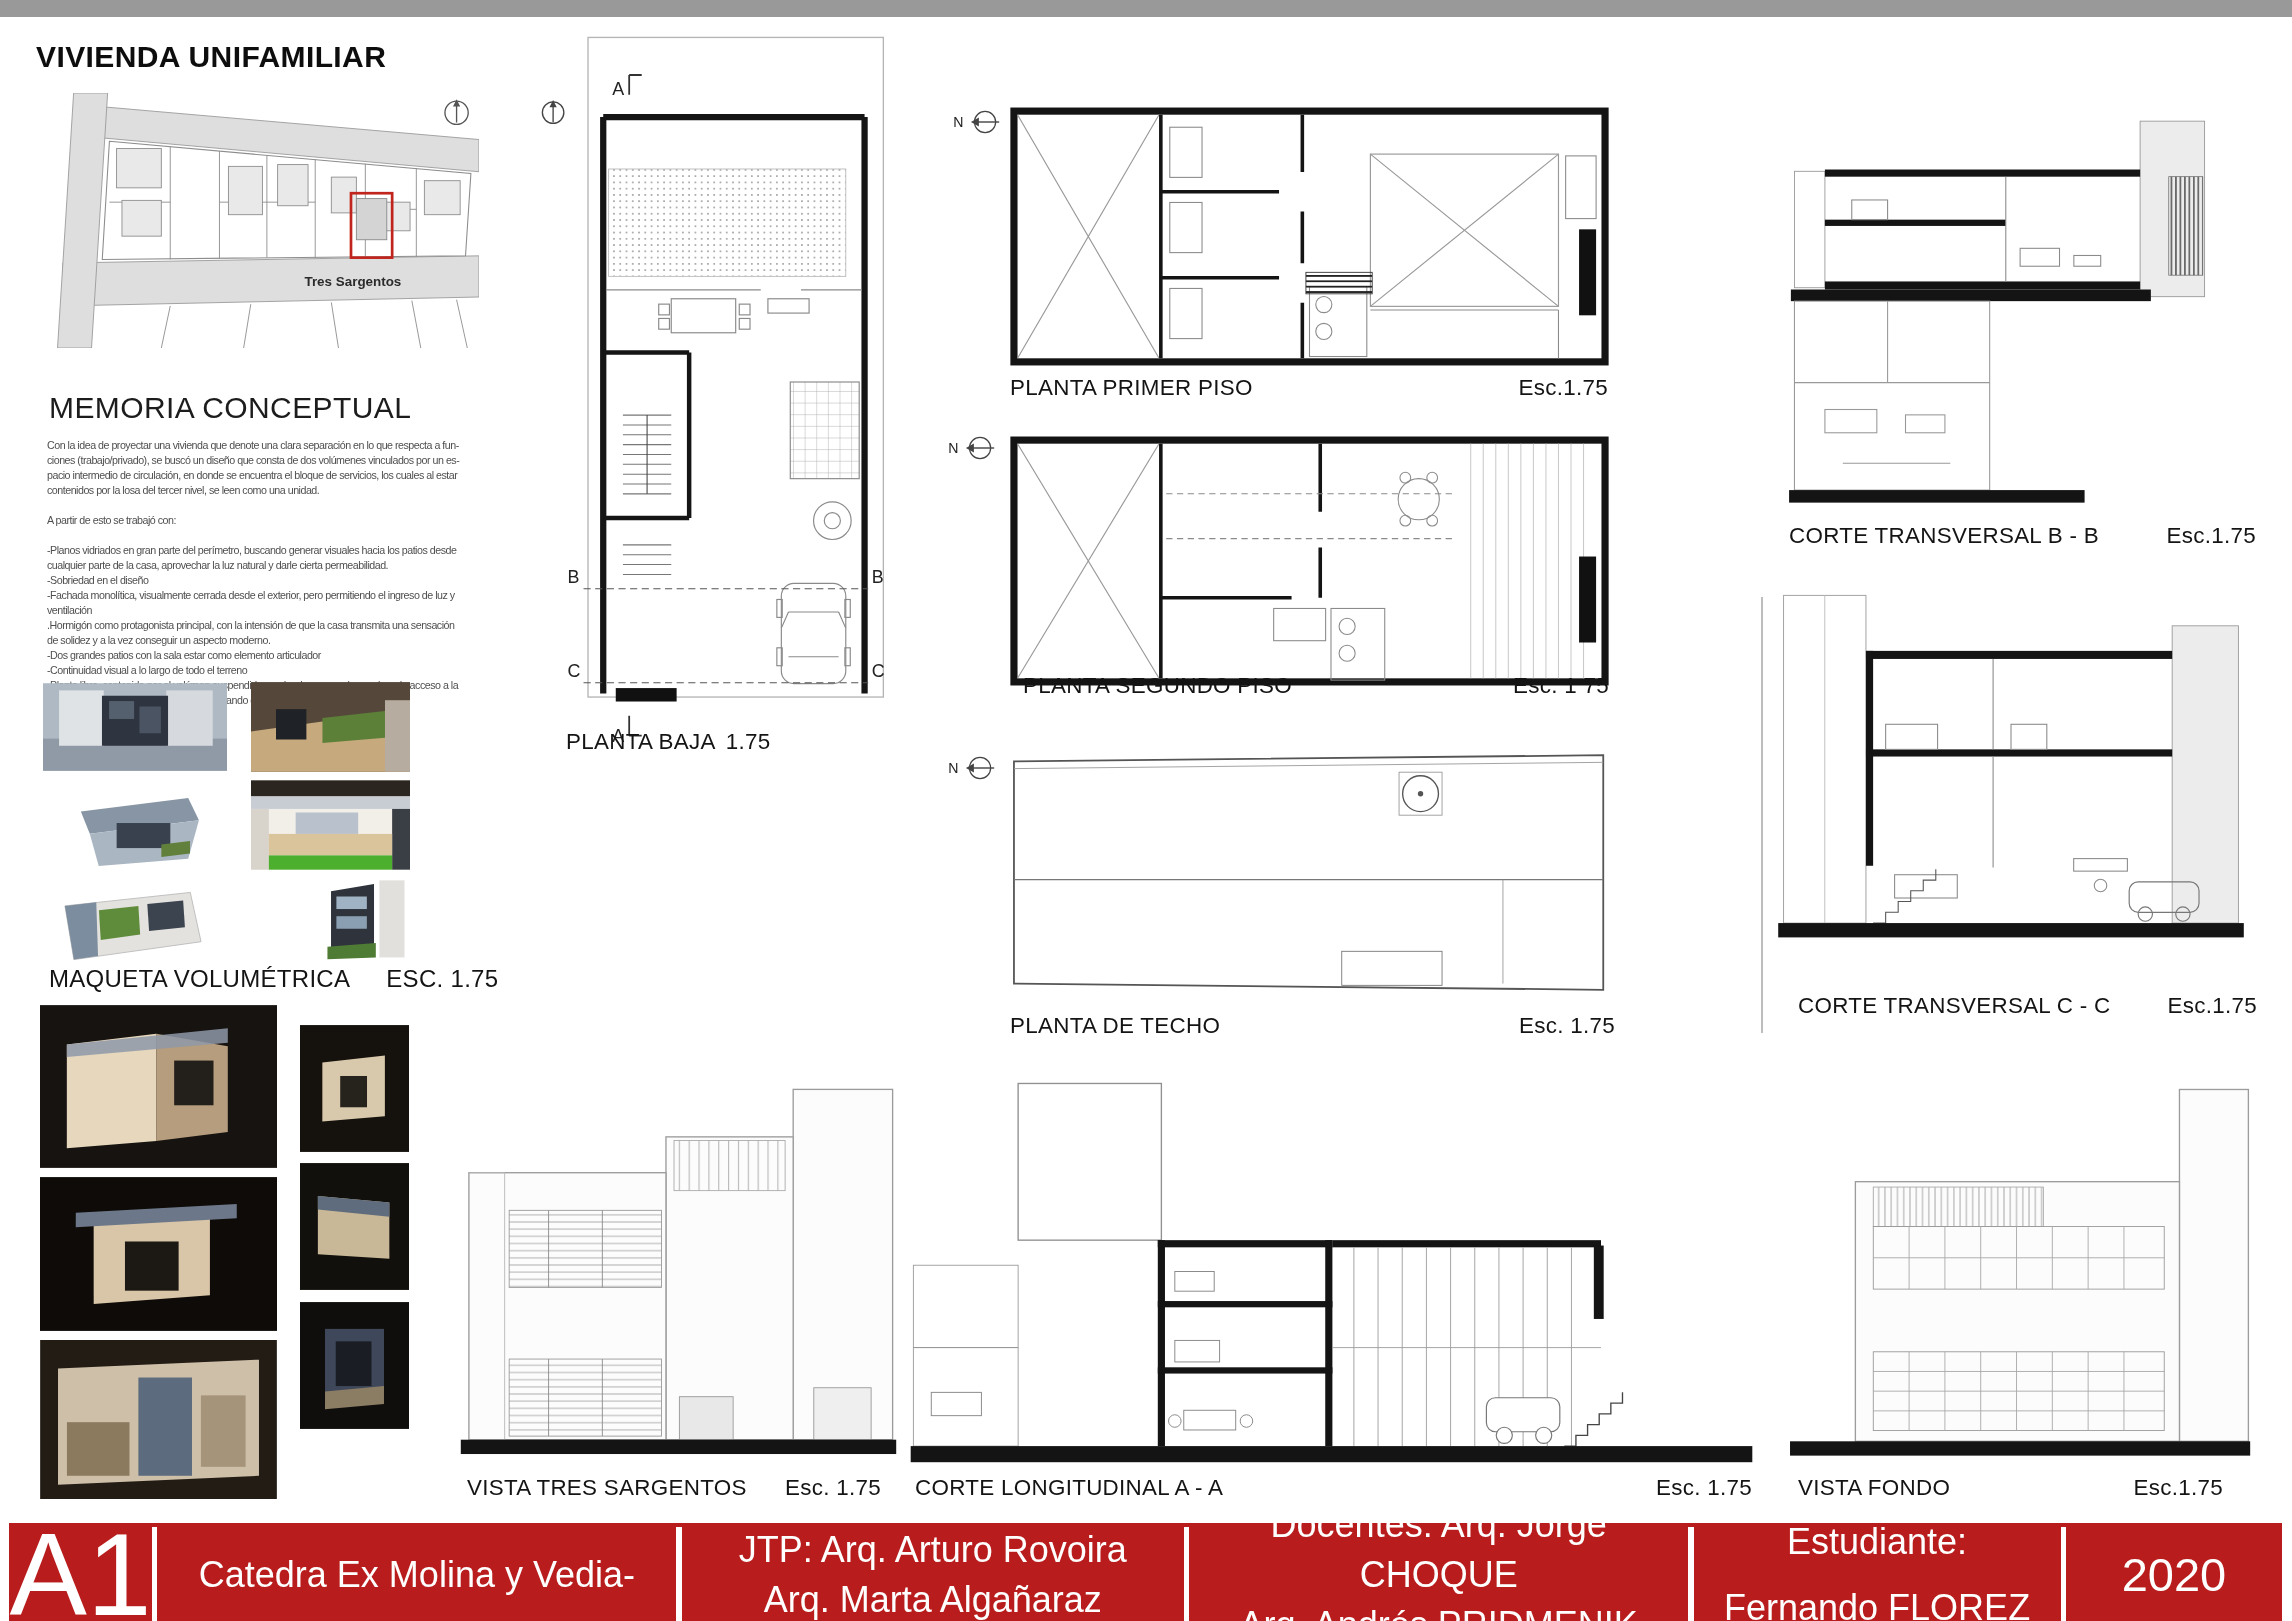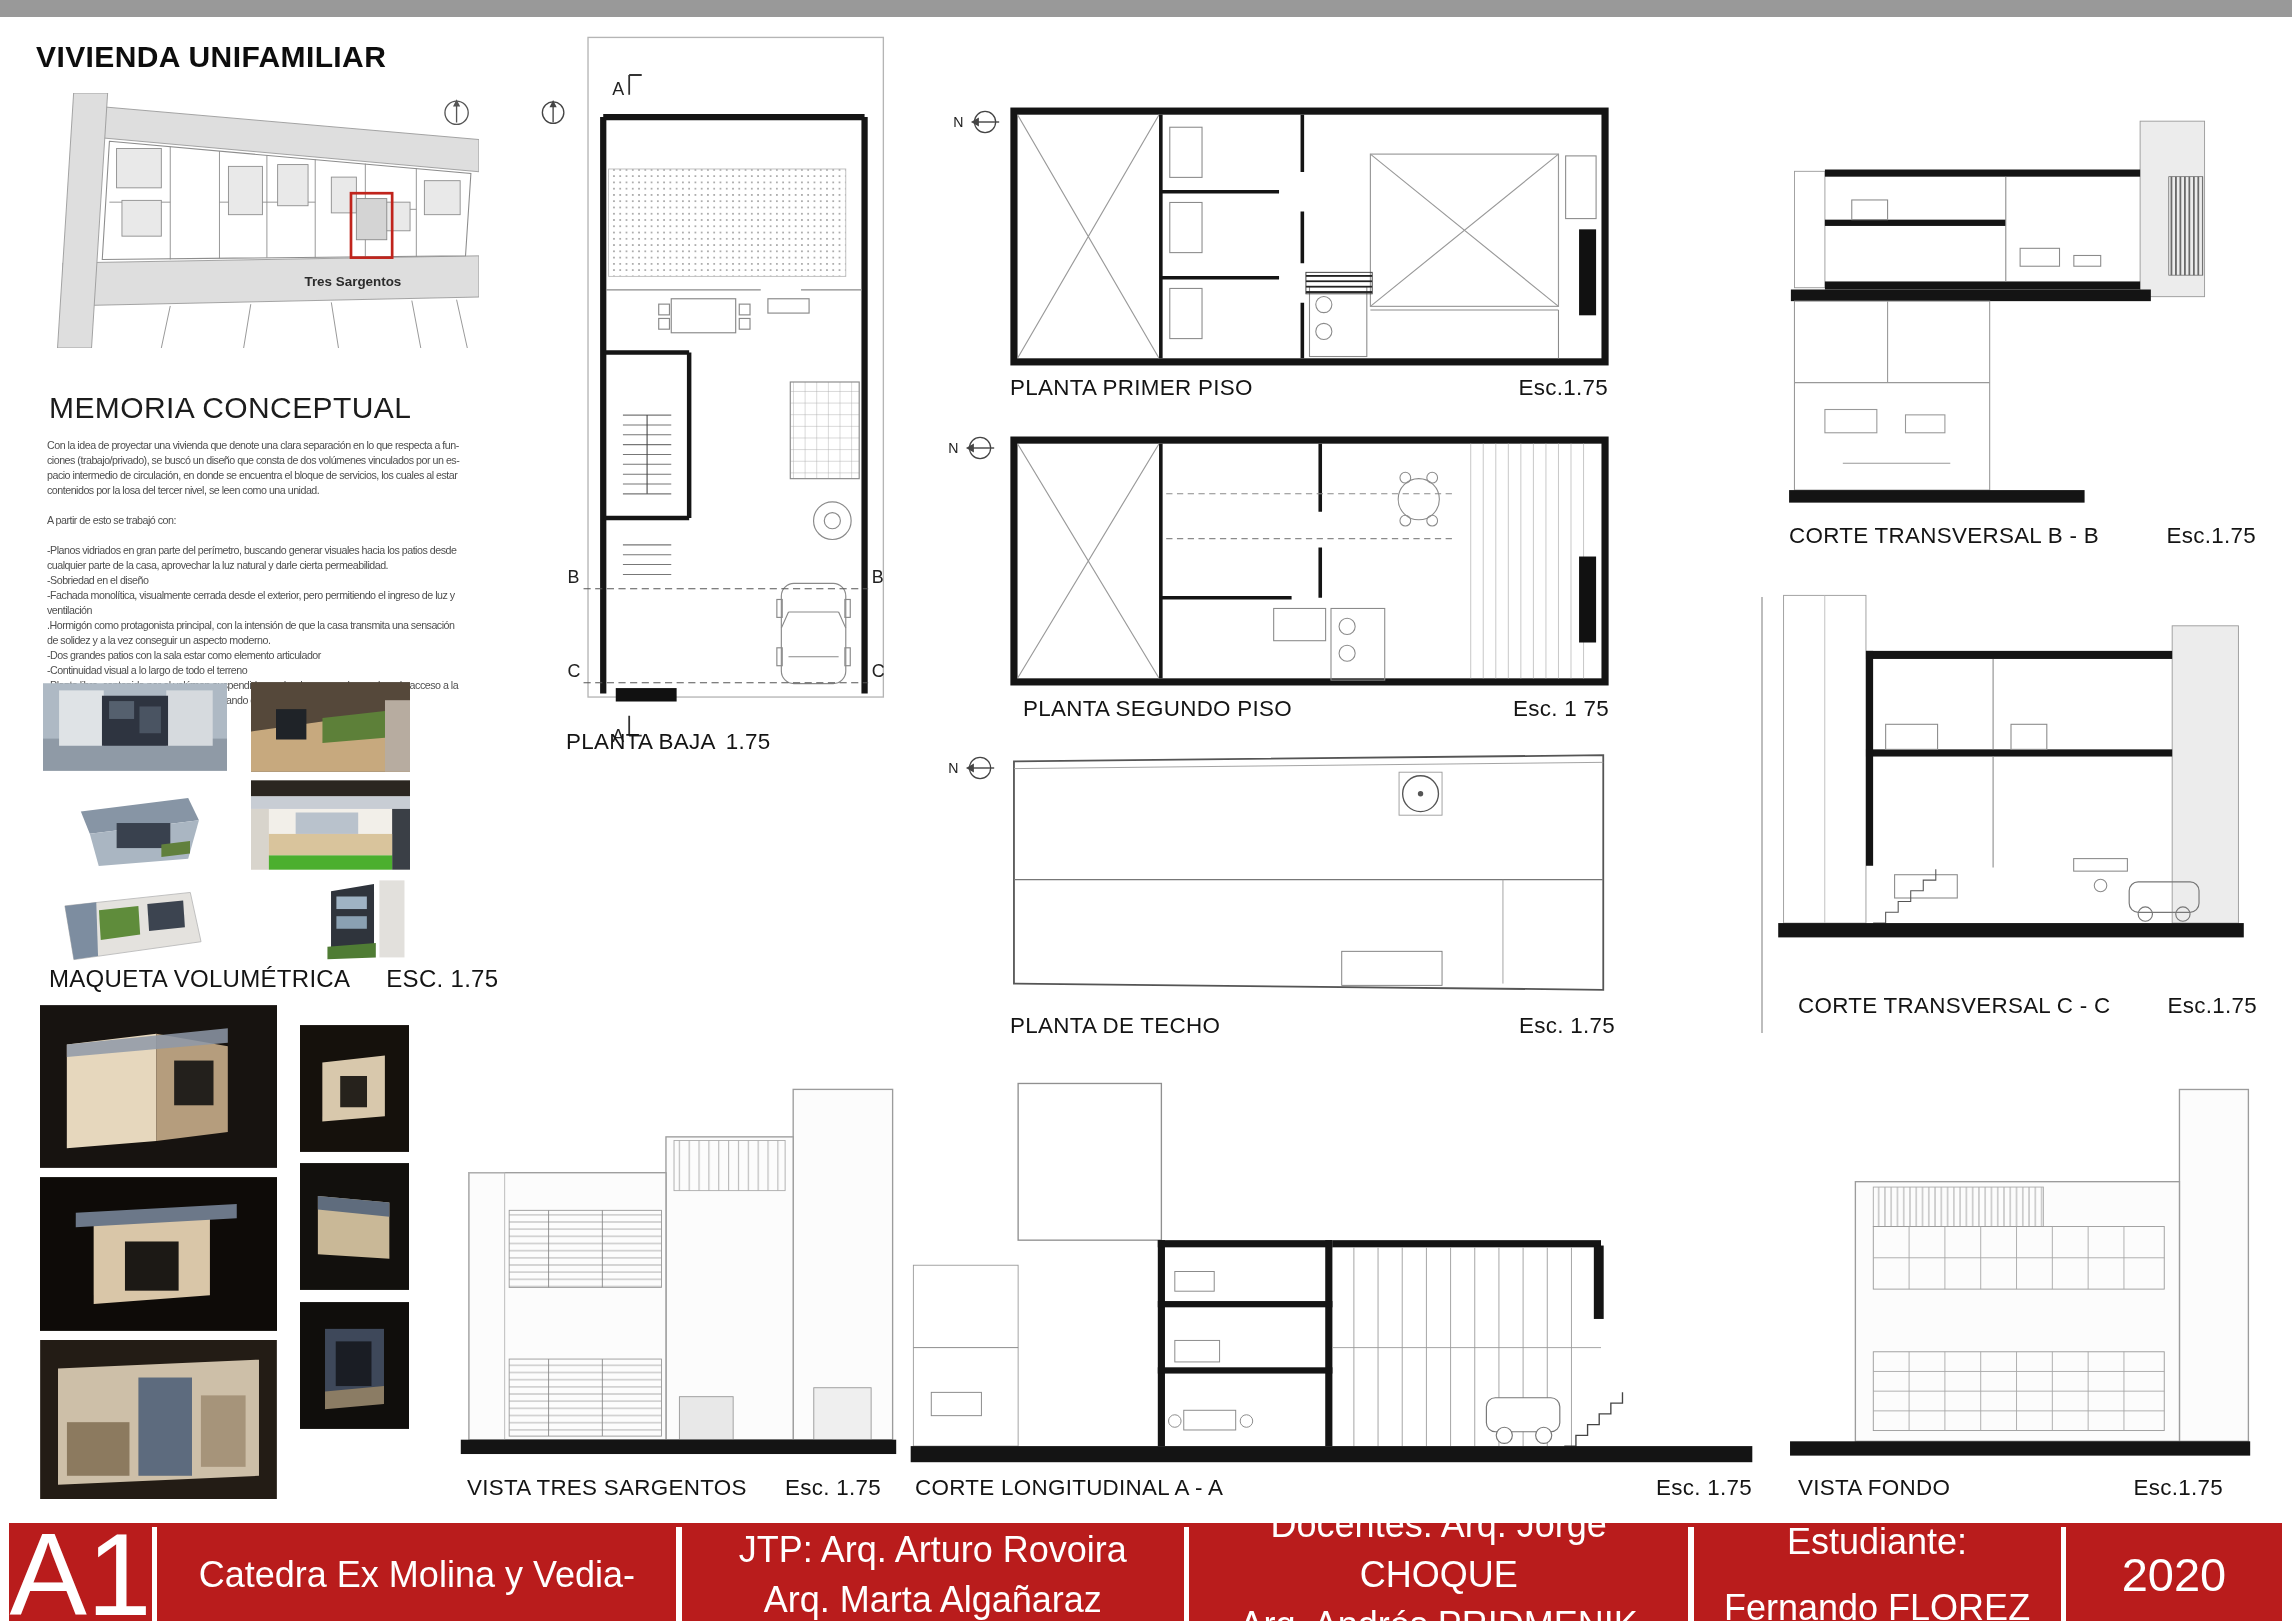--- a/index.html
+++ b/index.html
@@ -308,21 +308,21 @@
         <circle cx="382" cy="248" r="9"></circle>
       <circle cx="462" cy="76" r="23"></circle>
       <circle cx="447" cy="52" r="6"></circle>
         <circle cx="477" cy="52" r="6"></circle>
       <circle cx="447" cy="100" r="6"></circle>
         <circle cx="477" cy="100" r="6"></circle>
       <path d="M180 70 H500 M180 120 H500" stroke-dasharray="7 5"></path>
     </g>
     <rect x="641" y="140" width="19" height="96" fill="#111111"></rect>
   </svg>
-  <div class="abs draw-label between" style="left:1023px;top:679px;width:586px;text-align:center;">
+  <div class="abs draw-label between" style="left:1023px;top:656px;width:586px;text-align:center;">
     <span>PLANTA SEGUNDO PISO</span>
     <span>Esc.  1 75</span>
   </div>
 
   <svg class="abs" style="left:946px;top:736px;" width="54" height="30" viewBox="0 0 60 34">
     <text x="2" y="23" font-size="16" fill="#222" class="svgtext">N</text>
     <circle cx="38" cy="17" r="12" fill="none" stroke="#444" stroke-width="1.4"></circle>
     <path d="M54 17 H28" stroke="#444" stroke-width="1.6" fill="none"></path>
     <polygon points="22,17 31,12 31,22" fill="#444"></polygon>
   </svg>

